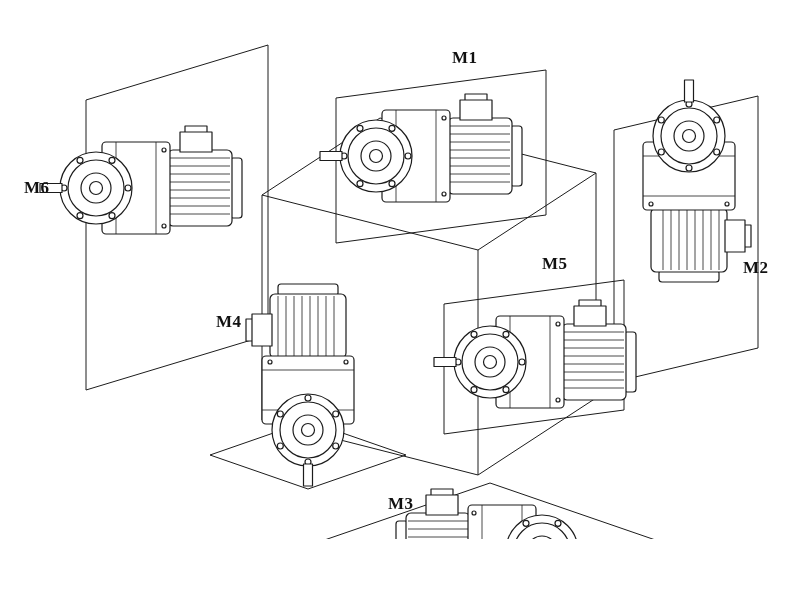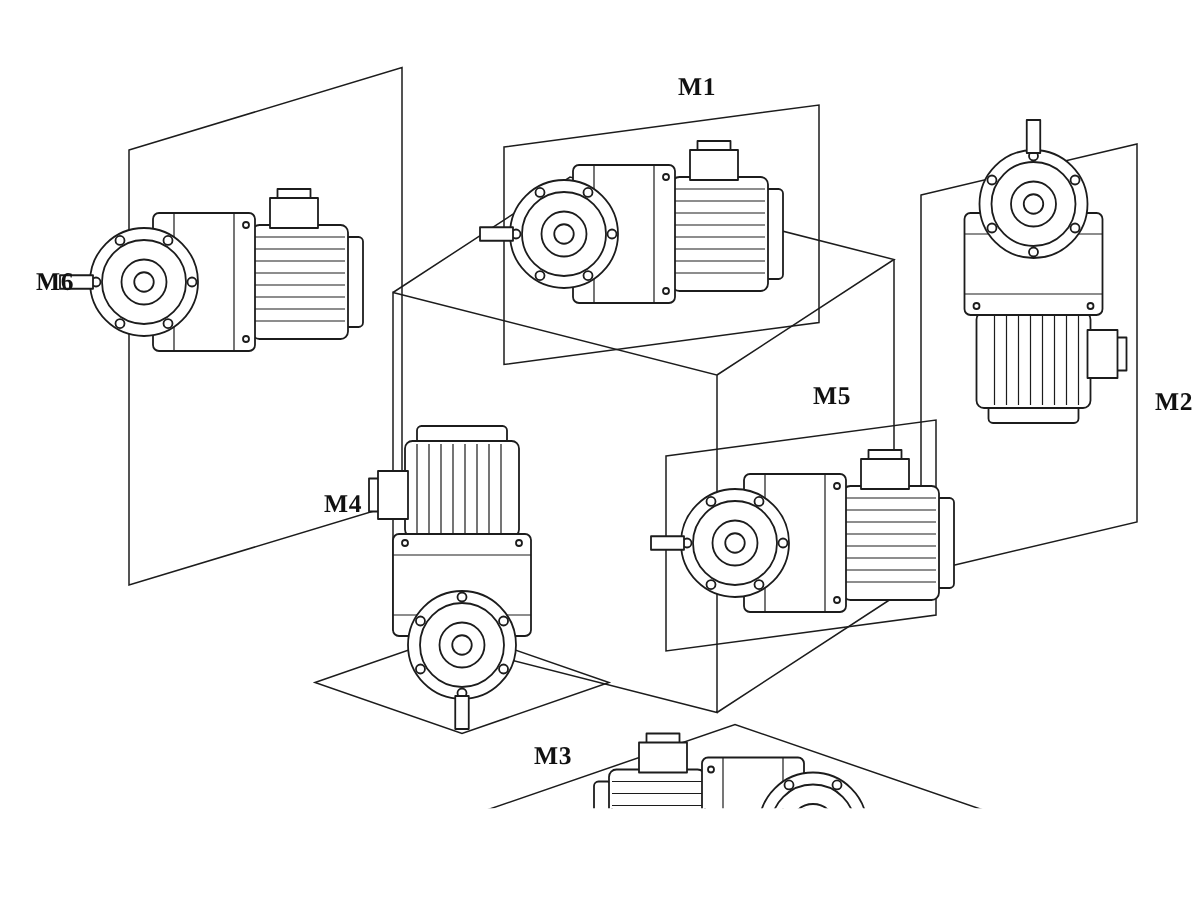--- a/index.html
+++ b/index.html
@@ -92,19 +92,19 @@
     </g>
     <g>
       <use href="#gm" transform="translate(452,306)"></use>
     </g>
     <g>
       <use href="#gm" transform="translate(580,495) scale(-1,1)"></use>
     </g>
   </svg>
 
   <div class="lbl" style="left:452px; top:48px;">M1</div>
-  <div class="lbl" style="left:770px; top:258px;">M2</div>
-  <div class="lbl" style="left:356px; top:494px;">M3</div>
-  <div class="lbl" style="left:216px; top:326px;">M4</div>
+  <div class="lbl" style="left:743px; top:258px;">M2</div>
+  <div class="lbl" style="left:388px; top:494px;">M3</div>
+  <div class="lbl" style="left:216px; top:312px;">M4</div>
   <div class="lbl" style="left:542px; top:254px;">M5</div>
   <div class="lbl" style="left:24px;   top:178px;">M6</div>
 
 </div>
 
 </body></html>

